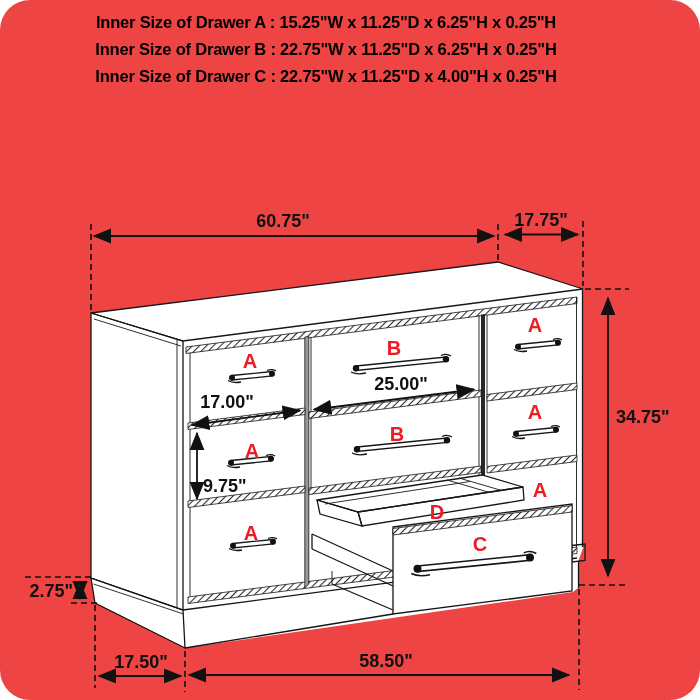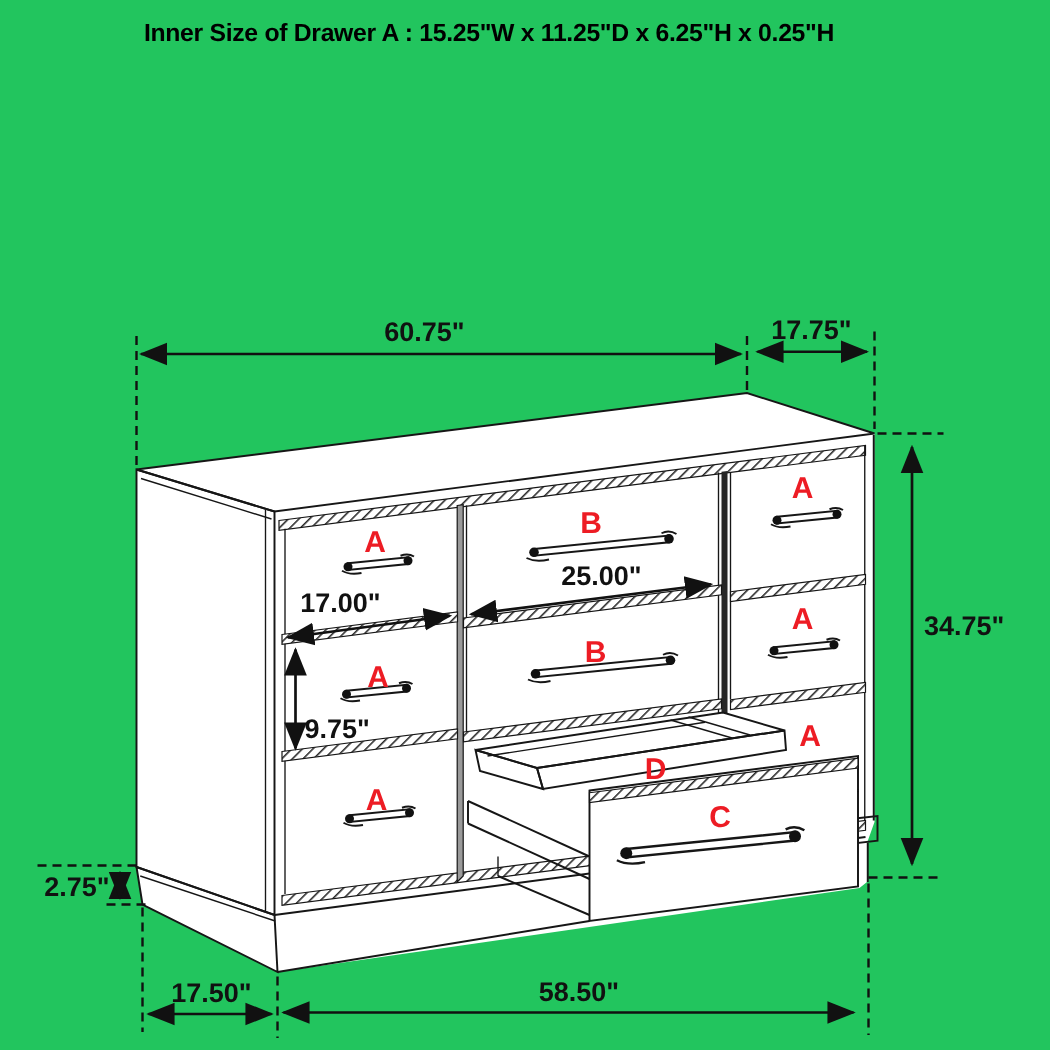--- a/index.html
+++ b/index.html
@@ -1,36 +1,38 @@
 <!DOCTYPE html>
 <html><head>
 <meta charset="utf-8">
 <style>
   html,body{margin:0;padding:0;background:#fff;}
-  #stage{position:relative;width:700px;height:700px;background:#22c55e;overflow:hidden;
-         font-family:"Liberation Sans",sans-serif;}
+  #stage{position:relative;width:700px;height:700px;background:#ef4444;overflow:hidden;
+         font-family:"Liberation Sans",sans-serif;border-radius:30px;}
   #spec-list{position:absolute;left:0;top:9px;width:652px;text-align:center;
              font-weight:bold;font-size:16.5px;line-height:27px;letter-spacing:-0.2px;color:#000;}
   #diagram-svg{position:absolute;left:0;top:0;}
   .ln{stroke:#161616;stroke-width:1.3;fill:none;}
   .thin{stroke:#161616;stroke-width:0.9;fill:none;}
   .dash{stroke:#111;stroke-width:1.6;fill:none;stroke-dasharray:6 4;}
   .dim-arrow{stroke:#111;stroke-width:1.8;fill:none;}
   .band{fill:url(#hatch);stroke:#161616;stroke-width:0.8;}
   .whitefill{fill:#ffffff;}
   .dim-text{font:bold 18px "Liberation Sans",sans-serif;fill:#111;}
   .drawer-letter{font:bold 20px "Liberation Sans",sans-serif;fill:#ed1c24;}
 </style>
 </head>
 <body>
 
 <div id="stage">
 
   <div id="spec-list">
     <div>Inner Size of Drawer A : 15.25"W x 11.25"D x 6.25"H x 0.25"H</div>
+    <div>Inner Size of Drawer B : 22.75"W x 11.25"D x 6.25"H x 0.25"H</div>
+    <div>Inner Size of Drawer C : 22.75"W x 11.25"D x 4.00"H x 0.25"H</div>
   </div>
 
   <svg id="diagram-svg" width="700" height="700" viewBox="0 0 700 700">
     <defs>
       <pattern id="hatch" width="5" height="5" patternUnits="userSpaceOnUse" patternTransform="rotate(45)">
         <rect width="5" height="5" fill="#ffffff"></rect>
         <line x1="0" y1="0" x2="0" y2="5" stroke="#2b2b2b" stroke-width="2.1"></line>
       </pattern>
       <marker id="ah" viewBox="0 0 10 10" refX="9.2" refY="5" markerWidth="10.5" markerHeight="10.5" orient="auto-start-reverse">
         <path d="M0,1 L10,5 L0,9 Z" fill="#111"></path>

